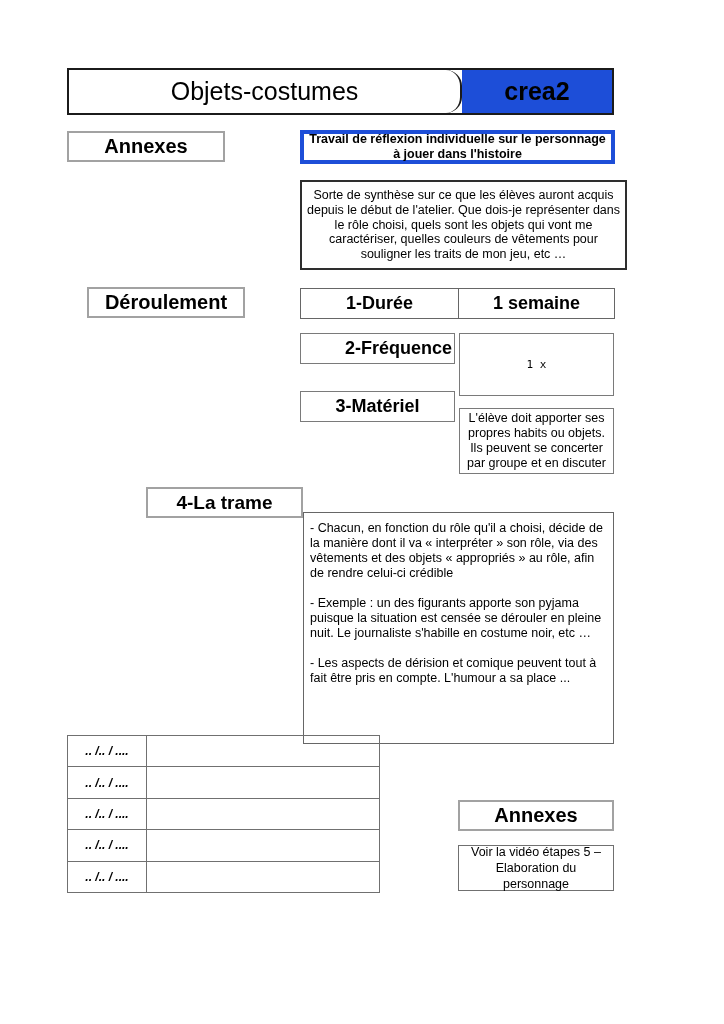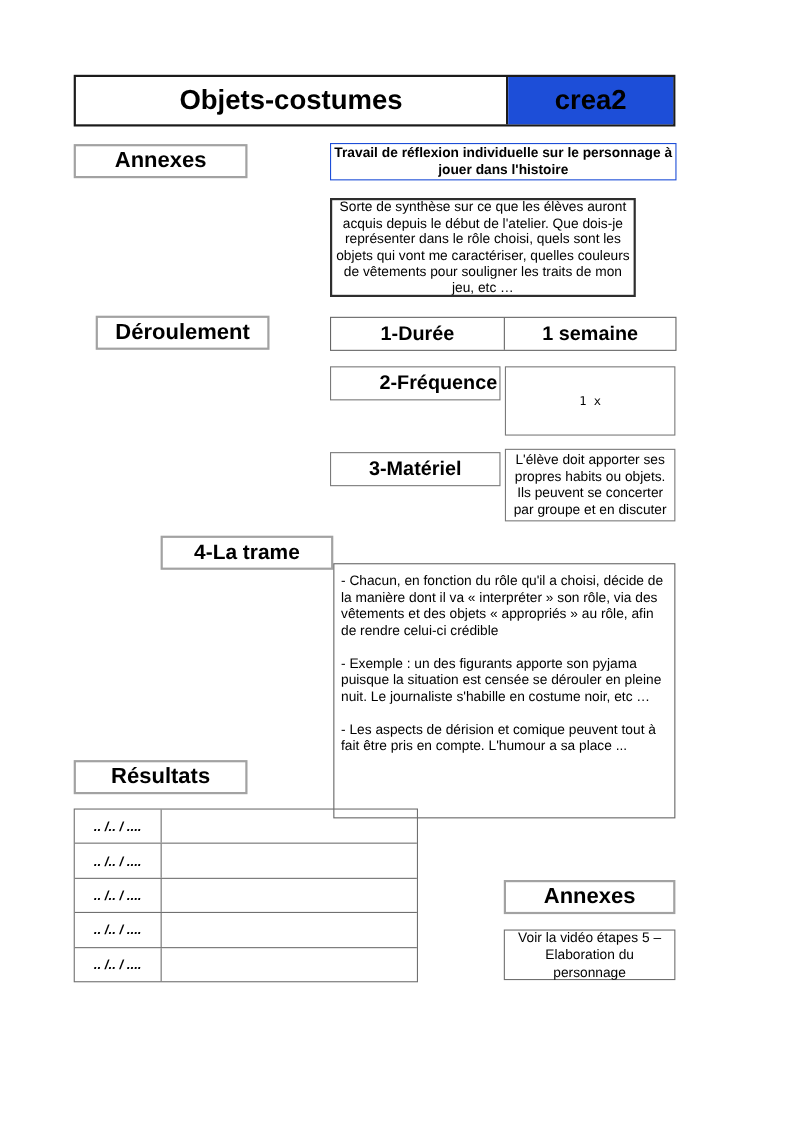--- a/index.html
+++ b/index.html
@@ -7,44 +7,44 @@
     position:relative; width:724px; height:1024px; margin:0 auto;
     background:#ffffff; color:#000;
     font-family:"Liberation Sans", sans-serif;
     overflow:hidden;
   }
   .abs { position:absolute; box-sizing:border-box; }
   .center { display:flex; align-items:center; justify-content:center; text-align:center; }
 
   
   .title-row { left:67px; top:68px; width:547px; height:47px; border:2px solid #1b1b1b; display:flex; }
-  .title-cell { flex:0 0 391px; border-right:2px solid #1b1b1b; font-size:25px; font-weight:bold; }
+  .title-cell { flex:0 0 391px; border-right:2px solid #1b1b1b; font-size:25px; font-weight:normal;border-radius:16px; }
   .badge-cell { flex:1 1 auto; font-size:25px; font-weight:bold; }
 
   
   .hdr { border:2px solid #a2a2a2; background:#fff; font-size:20px; font-weight:bold; }
   .hdr-objectif    { left:67px;  top:131px; width:158px; height:31px; }
   .hdr-deroulement { left:67px;  top:287px; width:158px; height:31px;margin-left:20px; }
   .hdr-trame       { left:146px; top:487px; width:157px; height:31px; font-size:19px; }
   .hdr-resultats   { left:67px;  top:691px; width:158px; height:31px; }
   .hdr-annexes     { left:458px; top:800px; width:156px; height:31px; }
 
   
-  .travail-box  { left:300px; top:130px; width:315px; height:34px; border:1px solid #1d4ed8;
+  .travail-box  { left:300px; top:130px; width:315px; height:34px; border:4px solid #1d4ed8;
                   font-size:12.5px; line-height:15px; font-weight:bold; padding:1px 0; }
-  .synthese-box { left:300px; top:180px; width:278px; height:90px; border:2px solid #2e2e2e;
+  .synthese-box { left:300px; top:180px; width:327px; height:90px; border:2px solid #2e2e2e;
                   font-size:12.5px; line-height:14.7px; padding:18px 1px; }
 
   .duree-row   { left:300px; top:288px; width:315px; height:31px; border:1px solid #666; display:flex; }
   .duree-label { flex:0 0 157px; border-right:1px solid #666; font-size:18px; font-weight:bold; }
   .duree-value { flex:1 1 auto; font-size:18px; font-weight:bold; }
 
   .subhdr { border:1px solid #7a7a7a; font-size:18px; font-weight:bold; }
   .hdr-frequence { left:300px; top:333px; width:155px; height:31px;padding-left:42px; }
-  .hdr-materiel  { left:300px; top:411px; width:155px; height:31px; }
+  .hdr-materiel  { left:300px; top:391px; width:155px; height:31px; }
 
   .frequence-value { left:459px; top:333px; width:155px; height:63px; border:1px solid #7a7a7a;
                      font-family:"DejaVu Sans Mono", monospace; font-size:11px; }
   .materiel-value  { left:459px; top:408px; width:155px; height:66px; border:1px solid #7a7a7a;
                      font-size:12.5px; line-height:15px; padding:2px 1px; }
 
   .trame-box { left:303px; top:488px; width:311px; height:232px; border:1px solid #666;
                font-size:12.5px; line-height:15px; padding:8px 6px;margin-top:24px; }
   .trame-box p { margin:0 0 15px 0; }
 
@@ -87,21 +87,20 @@
   <div class="abs center subhdr hdr-materiel">3-Matériel</div>
   <div class="abs center materiel-value">L'élève doit apporter ses propres habits ou objets. Ils peuvent se concerter par groupe et en discuter</div>
 
   <div class="abs center hdr hdr-trame">4-La trame</div>
   <div class="abs trame-box">
     <p>- Chacun, en fonction du rôle qu'il a choisi, décide de la manière dont il va « interpréter » son rôle, via des vêtements et des objets « appropriés » au rôle, afin de rendre celui-ci crédible</p>
     <p>- Exemple : un des figurants apporte son pyjama puisque la situation est censée se dérouler en pleine nuit. Le journaliste s'habille en costume noir, etc …</p>
     <p>- Les aspects de dérision et comique peuvent tout à fait être pris en compte. L'humour a sa place ...</p>
   </div>
 
-  <div class="abs center hdr hdr-resultats">Résultats</div>
 
   <div class="abs results-table">
     <div class="results-row">
       <div class="results-label">.. /.. / ....</div>
       <div class="results-value"></div>
     </div>
     <div class="results-row">
       <div class="results-label">.. /.. / ....</div>
       <div class="results-value"></div>
     </div>

